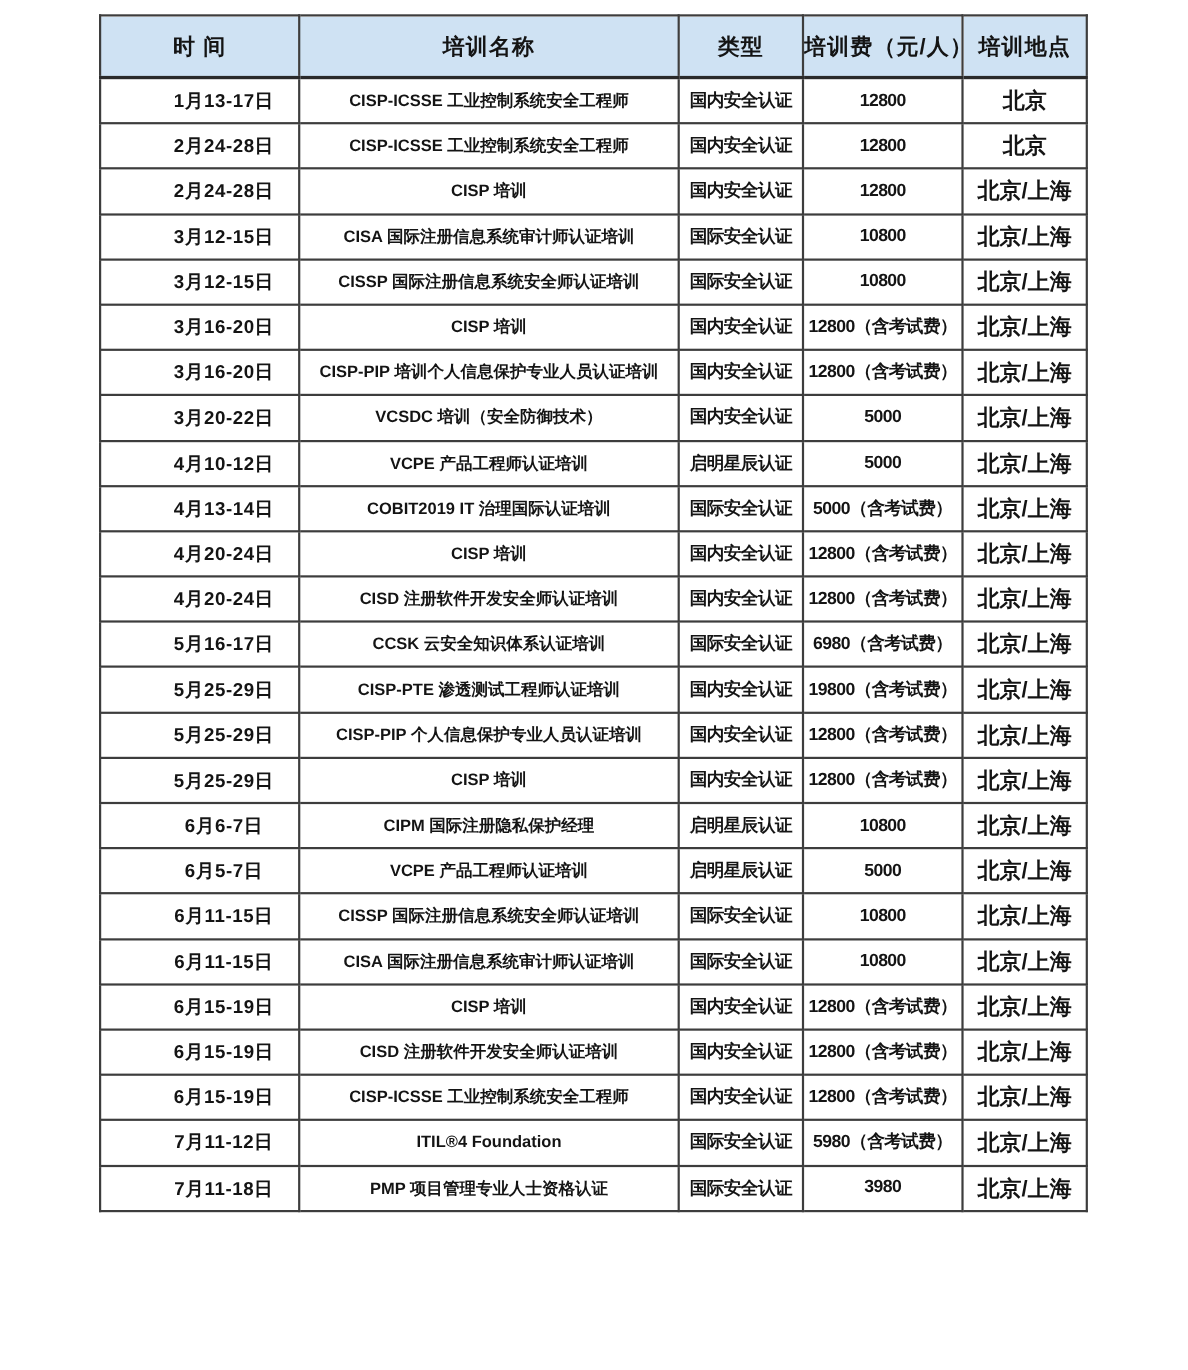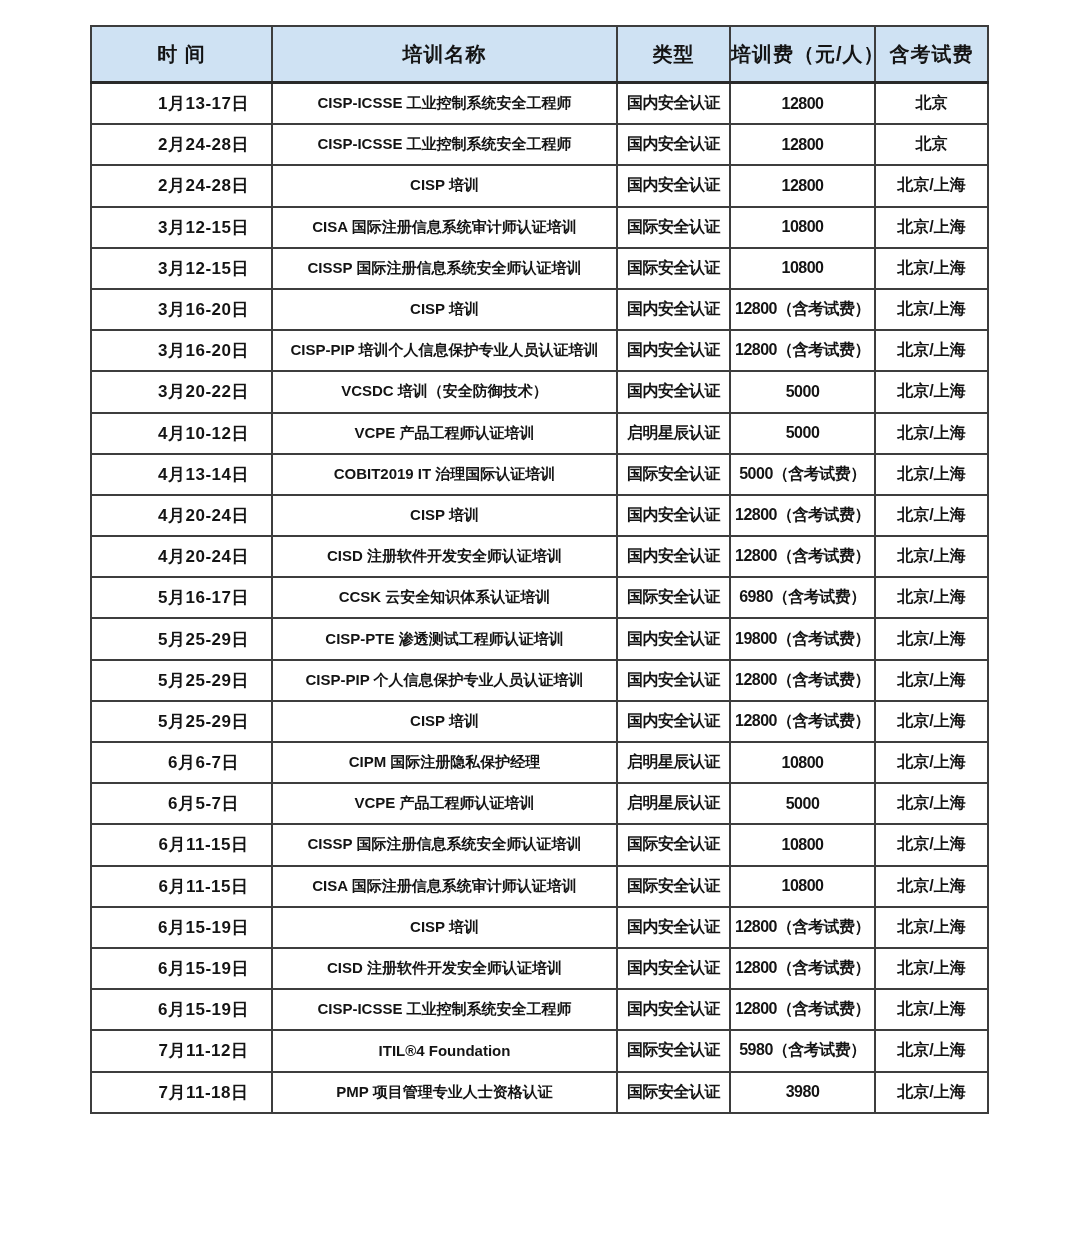--- a/index.html
+++ b/index.html
@@ -7,21 +7,21 @@
     padding: 0;
     background: #ffffff;
     width: 1080px;
     height: 1245px;
     font-family: "Liberation Sans", "DejaVu Sans", sans-serif;
     overflow: hidden;
   }
   .table-wrap {
     position: absolute;
     left: 90px;
-    top: 25px;
+    top: 13px;
     width: 899px;
   }
   table.schedule {
     border-collapse: collapse;
     table-layout: fixed;
     width: 897px;
   }
   table.schedule col.c-date     { width: 181px; }
   table.schedule col.c-name     { width: 345px; }
   table.schedule col.c-type     { width: 113px; }
@@ -62,42 +62,42 @@
   table.schedule tbody td.col-type {
     font-size: 16px;
     letter-spacing: -0.5px;
   }
   table.schedule tbody td.col-fee {
     font-size: 16px;
     letter-spacing: -0.5px;
     text-align: center;
   }
   table.schedule tbody td.col-location {
-    font-size: 16px;
+    font-size: 20px;
   }
 </style>
 </head>
 <body>
 
 <div class="table-wrap">
   <table class="schedule">
     <colgroup>
       <col class="c-date">
       <col class="c-name">
       <col class="c-type">
       <col class="c-fee">
       <col class="c-location">
     </colgroup>
     <thead>
       <tr>
         <th>时 间</th>
         <th>培训名称</th>
         <th>类型</th>
         <th>培训费（元/人）</th>
-        <th>含考试费</th>
+        <th>培训地点</th>
       </tr>
     </thead>
     <tbody>
         <tr>
           <td class="col-date">1月13-17日</td>
           <td class="col-name">CISP-ICSSE 工业控制系统安全工程师</td>
           <td class="col-type">国内安全认证</td>
           <td class="col-fee">12800</td>
           <td class="col-location">北京</td>
         </tr>

